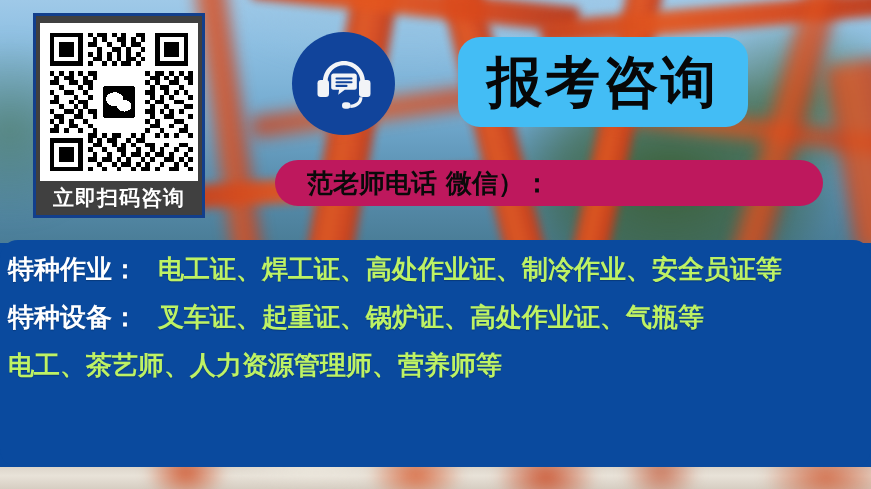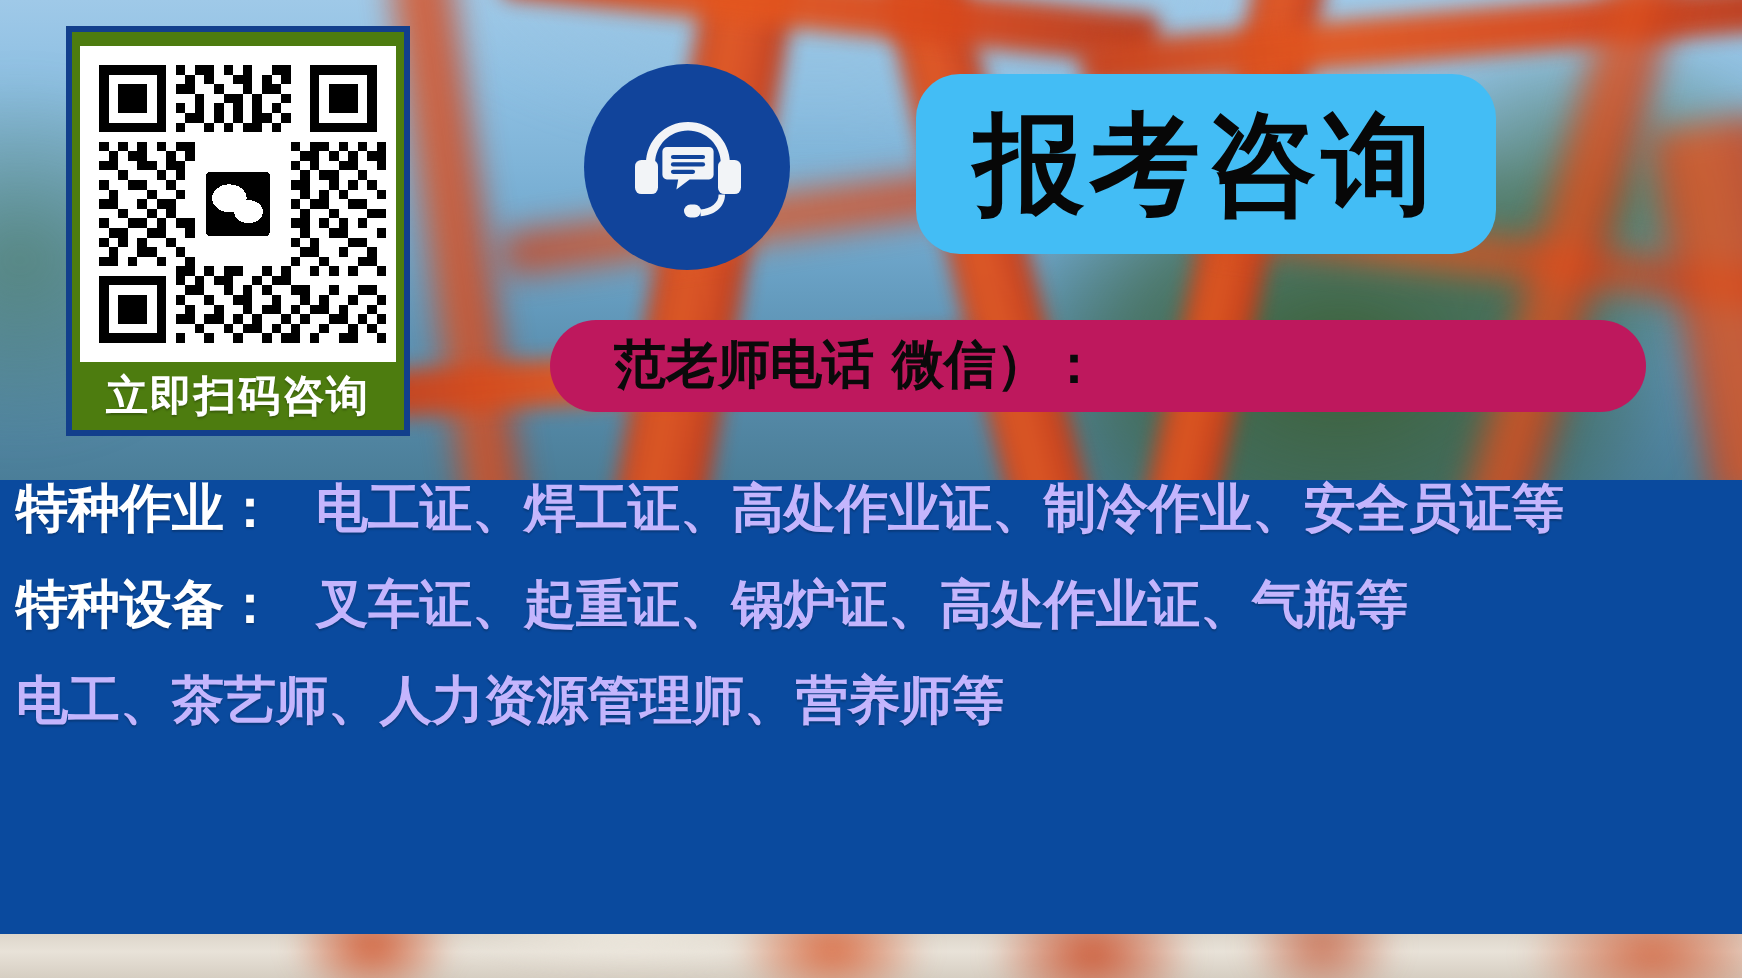--- a/index.html
+++ b/index.html
@@ -71,21 +71,21 @@
       radial-gradient(ellipse 90px 46px at 840px 24px, rgba(205,80,38,0.8), rgba(205,80,38,0) 72%),
       radial-gradient(ellipse 120px 30px at 330px 8px, rgba(240,236,226,0.95), rgba(240,236,226,0) 75%);
     filter: blur(6px);
   }
 
   
   .qr-card {
     position: absolute;
     left: 33px; top: 13px;
     width: 172px; height: 205px;
-    background: #4d7c0f;
+    background: #404040;
     border: 3px solid #123f8c;
     box-sizing: border-box;
     display: flex;
     flex-direction: column;
     align-items: center;
     padding: 7px 7px 0 7px;
   }
   .qr-frame {
     width: 158px;
     height: 158px;
@@ -168,41 +168,42 @@
     white-space: nowrap;
   }
 
   
   .info-panel {
     position: absolute;
     left: 0; top: 240px;
     width: 871px;
     height: 227px;
     background: #0a4a9e;
-    padding: 2px 0 0 0;
+    padding: 16px 0 0 0;
     box-sizing: border-box;
+    border-radius: 18px;
   }
   .info-row {
     display: flex;
     align-items: baseline;
     height: 48px;
     padding-left: 8px;
   }
   .info-label {
     color: #ffffff;
     font-size: 26px;
     font-weight: 700;
     line-height: 1;
     width: 150px;
     flex: 0 0 150px;
     white-space: nowrap;
     text-shadow: 0 1px 1px rgba(0,0,0,0.22);
   }
   .info-value {
-    color: #c4b5fd;
+    color: #bef264;
     font-size: 26px;
     font-weight: 700;
     line-height: 1;
     white-space: nowrap;
     text-shadow: 0 1px 1px rgba(0,0,0,0.22);
   }
 </style>
 </head>
 <body>
 

